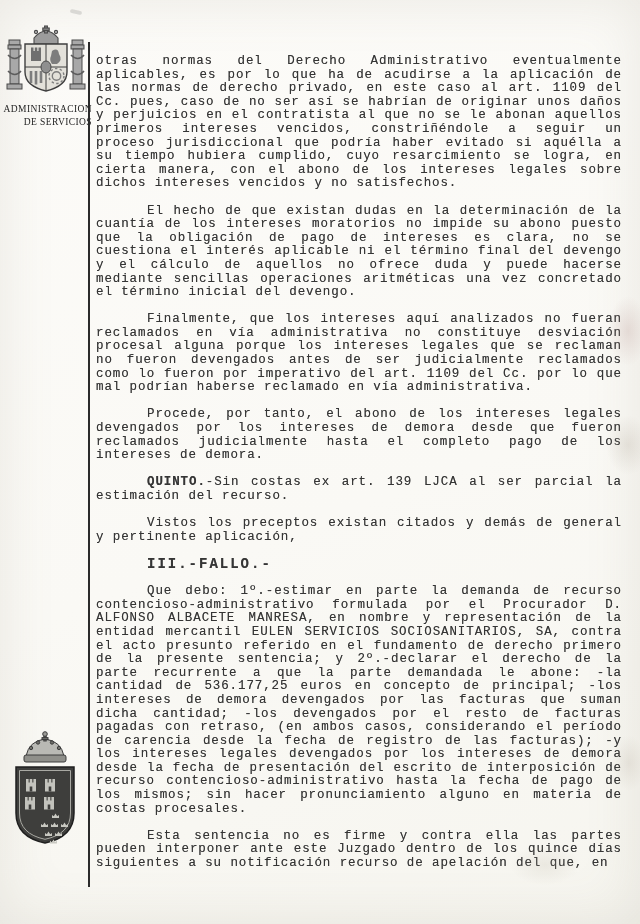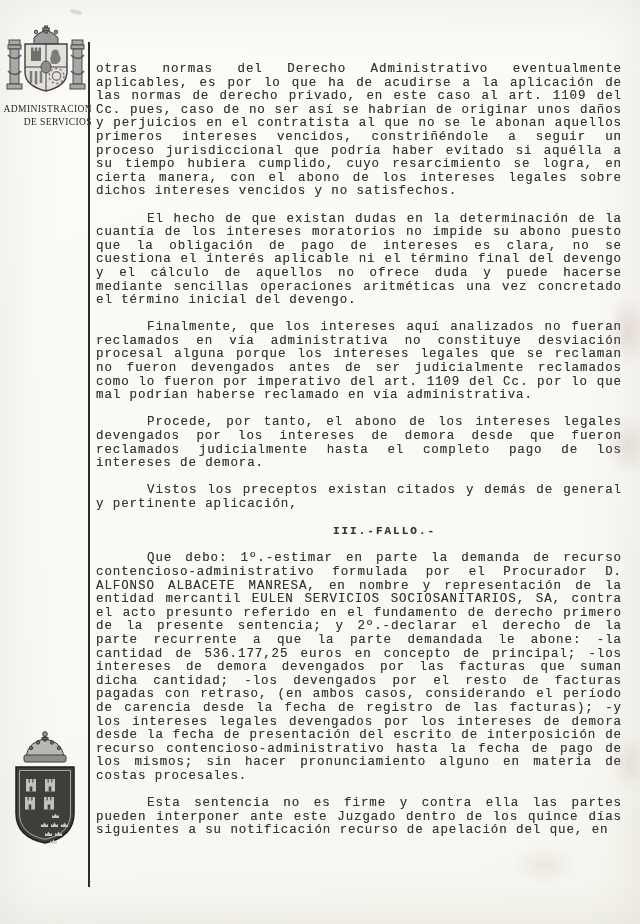--- a/index.html
+++ b/index.html
@@ -18,25 +18,25 @@
     font-size:9.5px;line-height:12.5px;letter-spacing:0.4px;color:#1f1f1f;
   }
   .emblem-bottom{position:absolute;left:12px;top:729px;width:66px;height:120px;}
   
   .main{
     position:absolute;left:96px;top:55px;width:526px;
     color:#353535;font-size:12.5px;line-height:13.6px;letter-spacing:0.9px;
     text-align:justify;text-shadow:0 0 0.6px rgba(55,55,55,0.55);
   }
   .main p{margin:13.6px 0 0;text-indent:51px;}
-  .main p.noindent{margin-top:8px;text-indent:0;}
+  .main p.noindent{margin-top:0;text-indent:0;}
   .b{font-weight:bold;}
   .fallo{
-    margin:13.6px 0 0;text-align:center;font-weight:bold;
-    font-size:11px;line-height:13.6px;letter-spacing:2px;text-indent:0;
+    margin:13.6px 0 0;text-align:left;font-weight:bold;
+    font-size:14px;line-height:13.6px;letter-spacing:2px;text-indent:0;
   }
   
   .blob{position:absolute;border-radius:50%;pointer-events:none;}
   .blob.a{right:-8px;top:296px;width:40px;height:70px;background:radial-gradient(closest-side,rgba(190,160,155,0.30),rgba(190,160,155,0));}
   .blob.b2{right:-10px;top:415px;width:44px;height:60px;background:radial-gradient(closest-side,rgba(175,165,150,0.25),rgba(175,165,150,0));}
   .blob.c{right:-6px;top:735px;width:34px;height:56px;background:radial-gradient(closest-side,rgba(180,170,155,0.22),rgba(180,170,155,0));}
   .blob.d{right:60px;top:845px;width:70px;height:40px;background:radial-gradient(closest-side,rgba(185,178,160,0.20),rgba(185,178,160,0));}
   .speck{position:absolute;left:70px;top:10px;width:12px;height:4px;background:rgba(90,90,90,0.18);border-radius:2px;transform:rotate(12deg);}
 </style>
 </head>
@@ -181,20 +181,21 @@
     </svg>
   </div>
 
   <div class="vrule"></div>
 
   <div class="main">
     <p class="noindent">otras normas del Derecho Administrativo eventualmente aplicables, es por lo que ha de acudirse a la aplicación de las normas de derecho privado, en este caso al art. 1109 del Cc. pues, caso de no ser así se habrían de originar unos daños y perjuicios en el contratista al que no se le abonan aquellos primeros intereses vencidos, constriñéndole a seguir un proceso jurisdiccional que podría haber evitado si aquélla a su tiempo hubiera cumplido, cuyo resarcimiento se logra, en cierta manera, con el abono de los intereses legales sobre dichos intereses vencidos y no satisfechos.</p>
     <p>El hecho de que existan dudas en la determinación de la cuantía de los intereses moratorios no impide su abono puesto que la obligación de pago de intereses es clara, no se cuestiona el interés aplicable ni el término final del devengo y el cálculo de aquellos no ofrece duda y puede hacerse mediante sencillas operaciones aritméticas una vez concretado el término inicial del devengo.</p>
     <p>Finalmente, que los intereses aquí analizados no fueran reclamados en vía administrativa no constituye desviación procesal alguna porque los intereses legales que se reclaman no fueron devengados antes de ser judicialmente reclamados como lo fueron por imperativo del art. 1109 del Cc. por lo que mal podrían haberse reclamado en vía administrativa.</p>
     <p>Procede, por tanto, el abono de los intereses legales devengados por los intereses de demora desde que fueron reclamados judicialmente hasta el completo pago de los intereses de demora.</p>
+    <p><span class="b">QUINTO.</span><span>-Sin costas ex art. 139 LJCA al ser parcial la estimación del recurso.</span></p>
     <p>Vistos los preceptos existan citados y demás de general y pertinente aplicación,</p>
     <p class="fallo">III.-FALLO.-</p>
     <p>Que debo: 1º.-estimar en parte la demanda de recurso contencioso-administrativo formulada por el Procurador D. ALFONSO ALBACETE MANRESA, en nombre y representación de la entidad mercantil EULEN SERVICIOS SOCIOSANITARIOS, SA, contra el acto presunto referido en el fundamento de derecho primero de la presente sentencia; y 2º.-declarar el derecho de la parte recurrente a que la parte demandada le abone: -la cantidad de 536.177,25 euros en concepto de principal; -los intereses de demora devengados por las facturas que suman dicha cantidad; -los devengados por el resto de facturas pagadas con retraso, (en ambos casos, considerando el período de carencia desde la fecha de registro de las facturas); -y los intereses legales devengados por los intereses de demora desde la fecha de presentación del escrito de interposición de recurso contencioso-administrativo hasta la fecha de pago de los mismos; sin hacer pronunciamiento alguno en materia de costas procesales.</p>
     <p>Esta sentencia no es firme y contra ella las partes pueden interponer ante este Juzgado dentro de los quince días siguientes a su notificación recurso de apelación del que, en</p>
   </div>
 
   <div class="blob a"></div>
   <div class="blob b2"></div>
   <div class="blob c"></div>
   <div class="blob d"></div>

